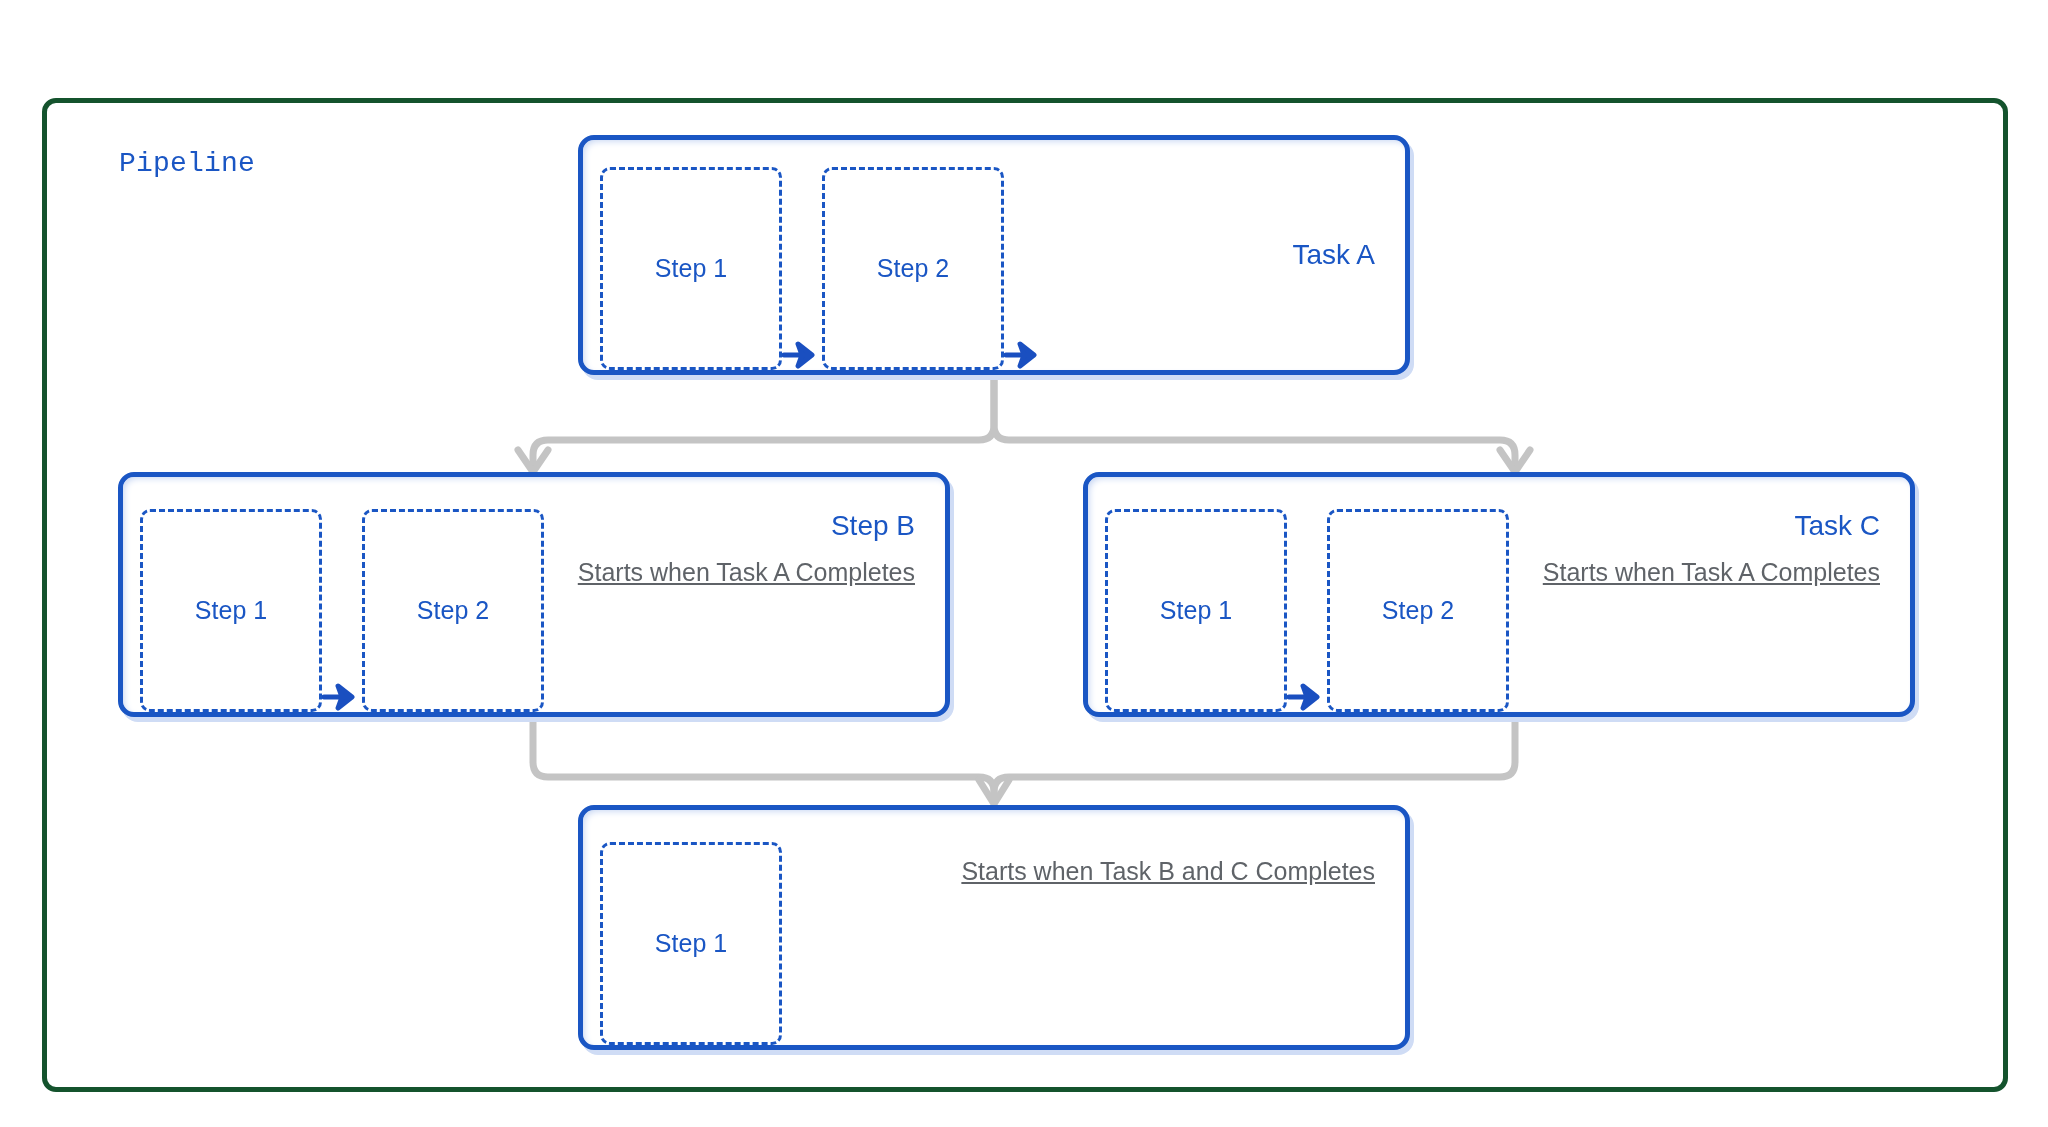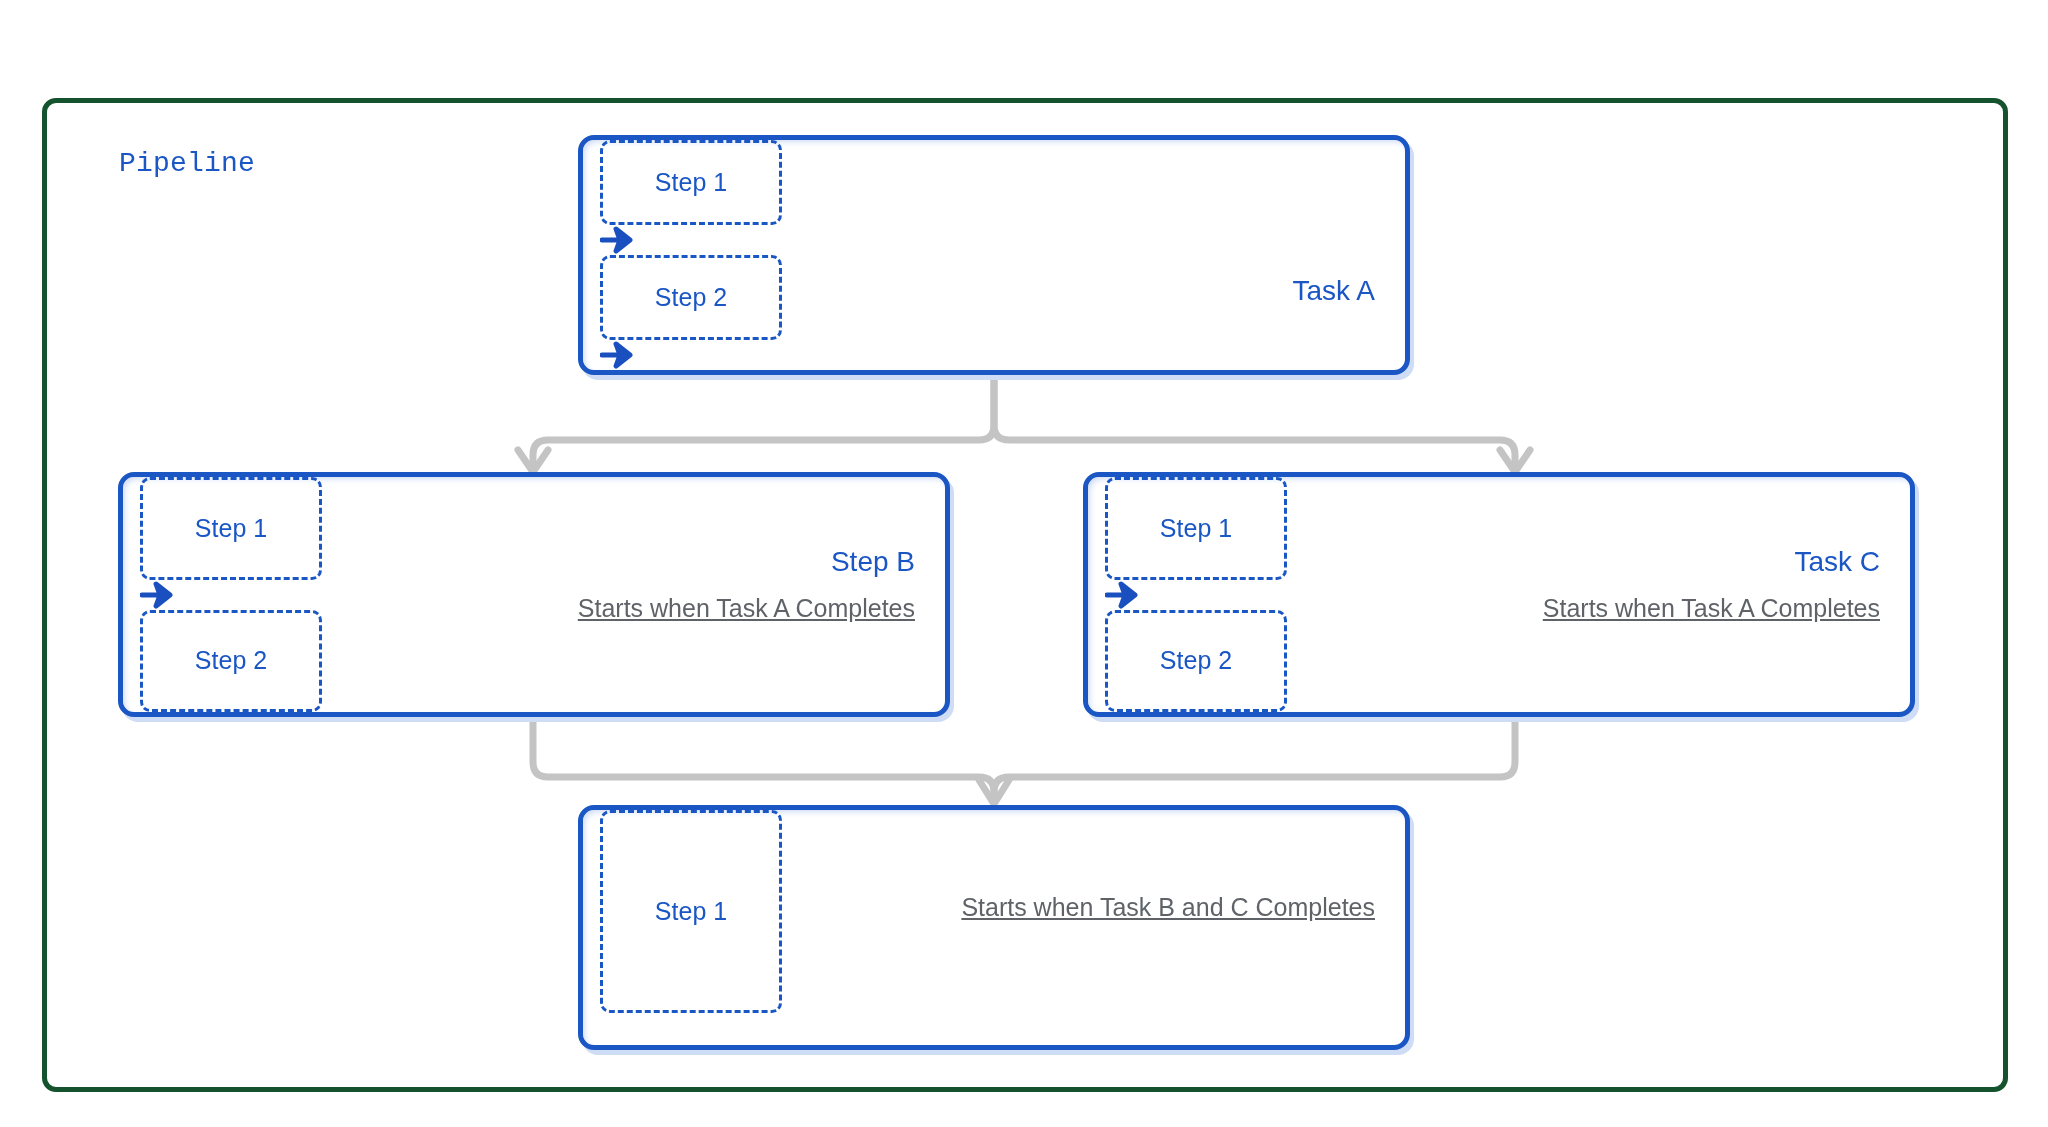--- a/index.html
+++ b/index.html
@@ -62,25 +62,24 @@
     position: absolute;
     left: 0; top: 0; right: 0; bottom: 0;
     border-radius: 11px;
     box-shadow: inset 3px 3px 7px -2px #c4d4f2;
     pointer-events: none;
   }
 
   .steps-row {
     position: absolute;
     left: 0;
-    top: 0;
+    top: 9px;
     bottom: 0;
     display: flex;
-    align-items: flex-start;
-    flex-direction: column;
+    align-items: flex-end;
   }
 
   .step-box {
     box-sizing: border-box;
     border: 3px dashed #1a56c4;
     border-radius: 10px;
     display: flex;
     align-items: center;
     justify-content: center;
     color: #1a56c4;
@@ -93,21 +92,20 @@
     justify-content: center;
     color: #1a4fc0;
     flex: 0 0 auto;
   }
   .step-arrow svg { display: block; }
 
   .task-meta {
     position: absolute;
     text-align: right;
     color: #1a56c4;
-    margin-top: 36px;
   }
   .task-name {
     font-size: 28px;
     color: #1a56c4;
     line-height: 1.2;
     white-space: nowrap;
   }
   .task-subtitle {
     margin-top: 12px;
     font-size: 25px;

